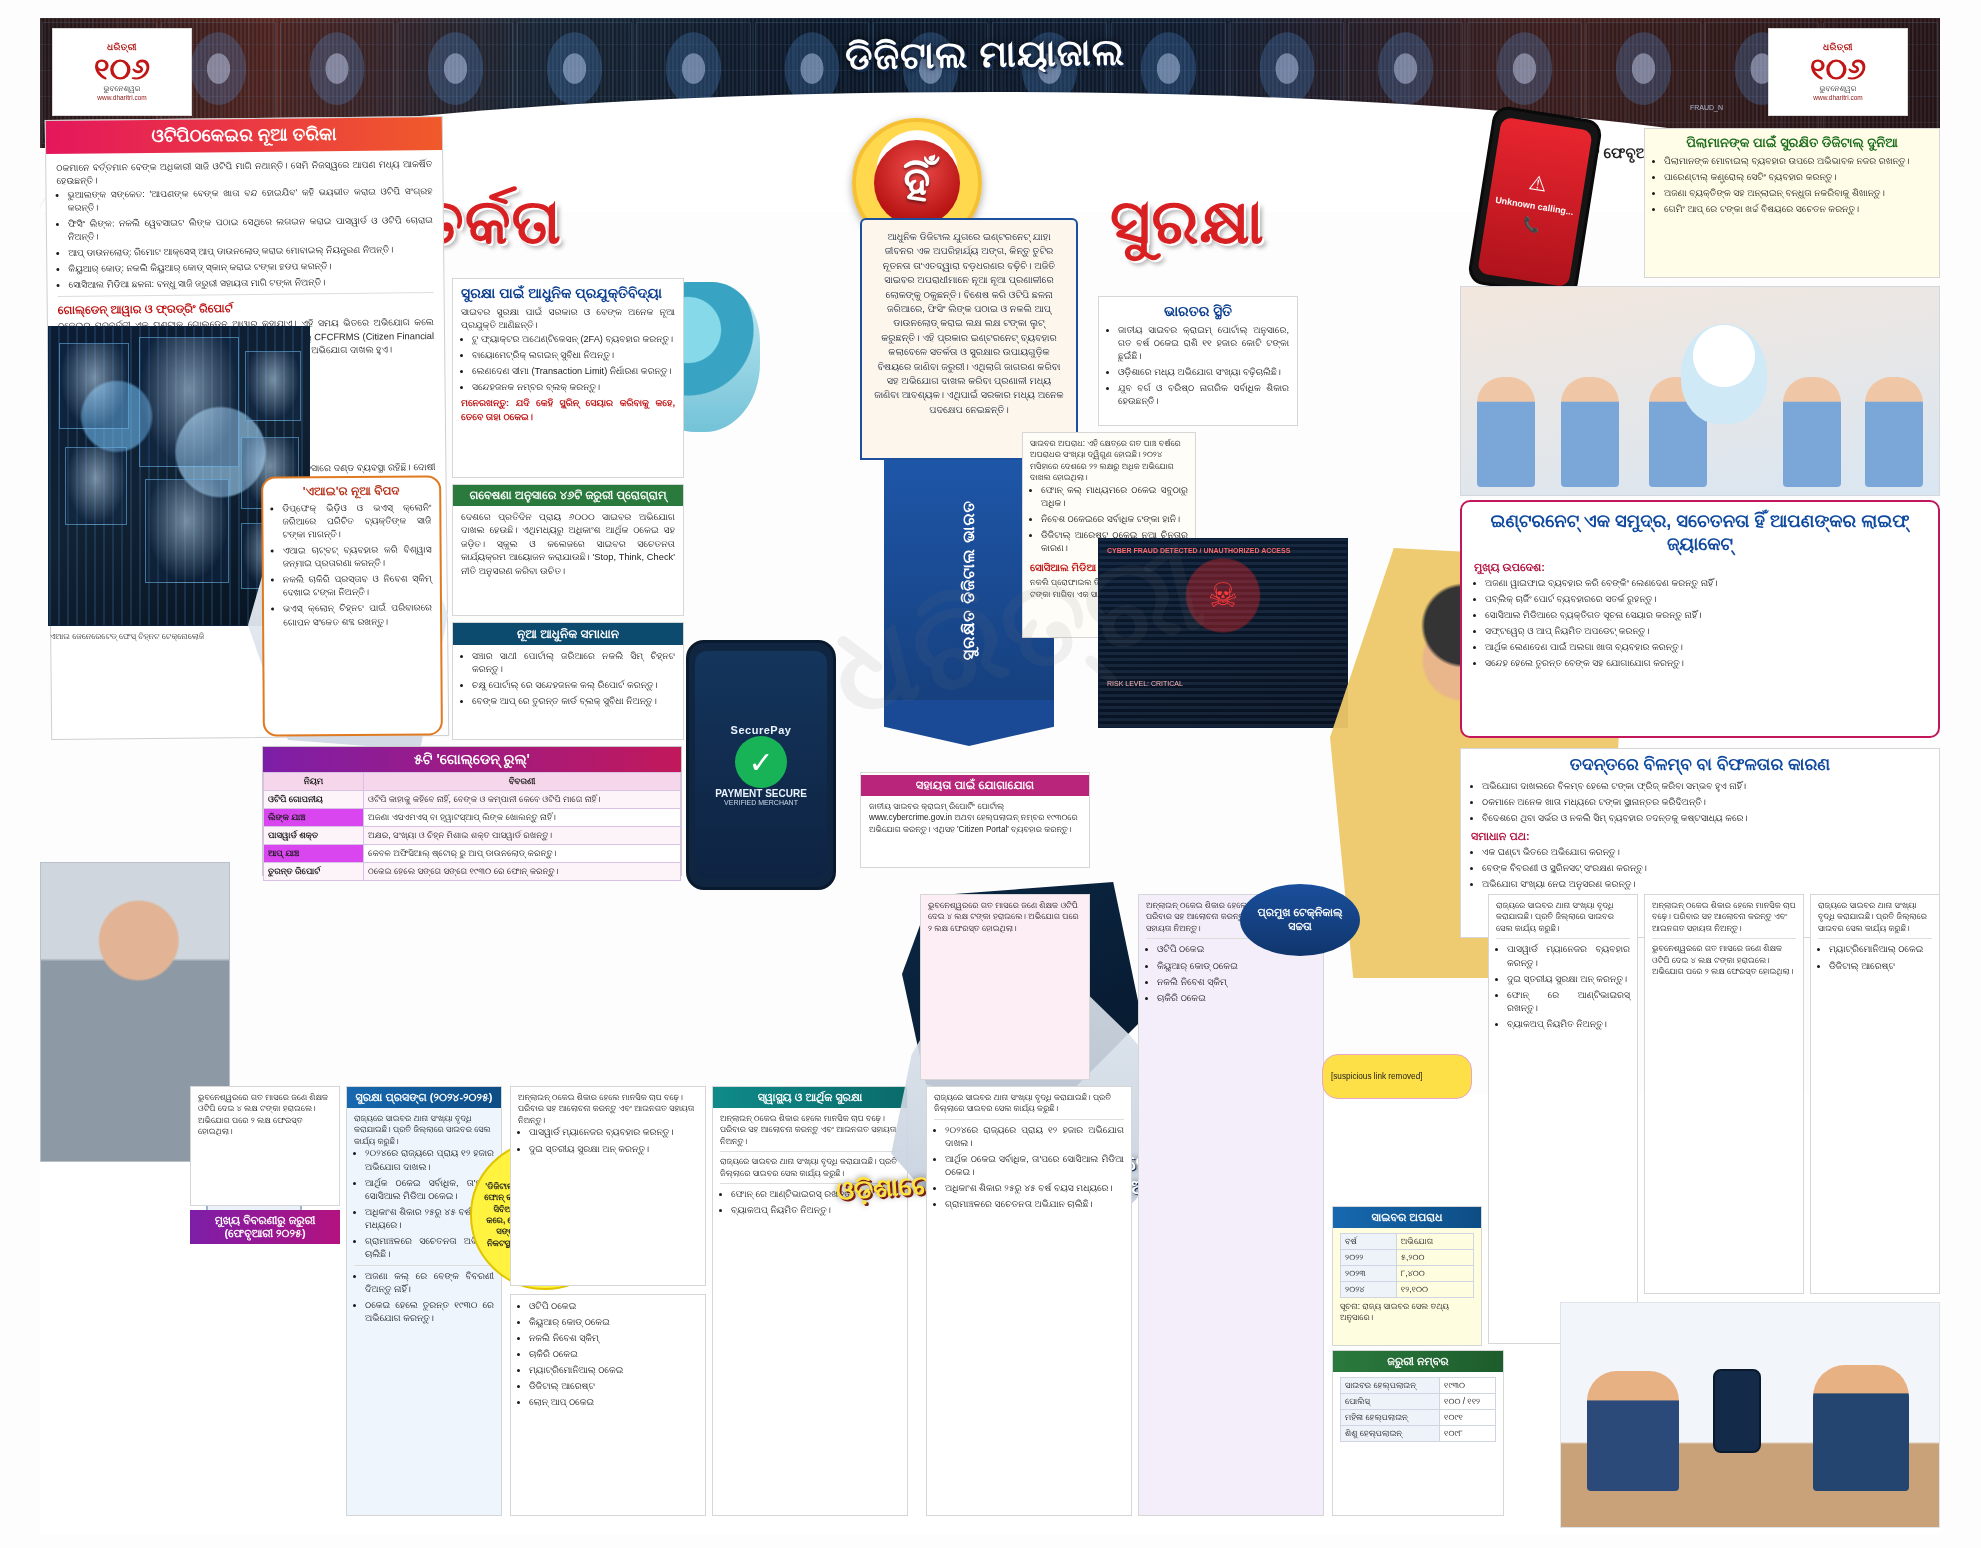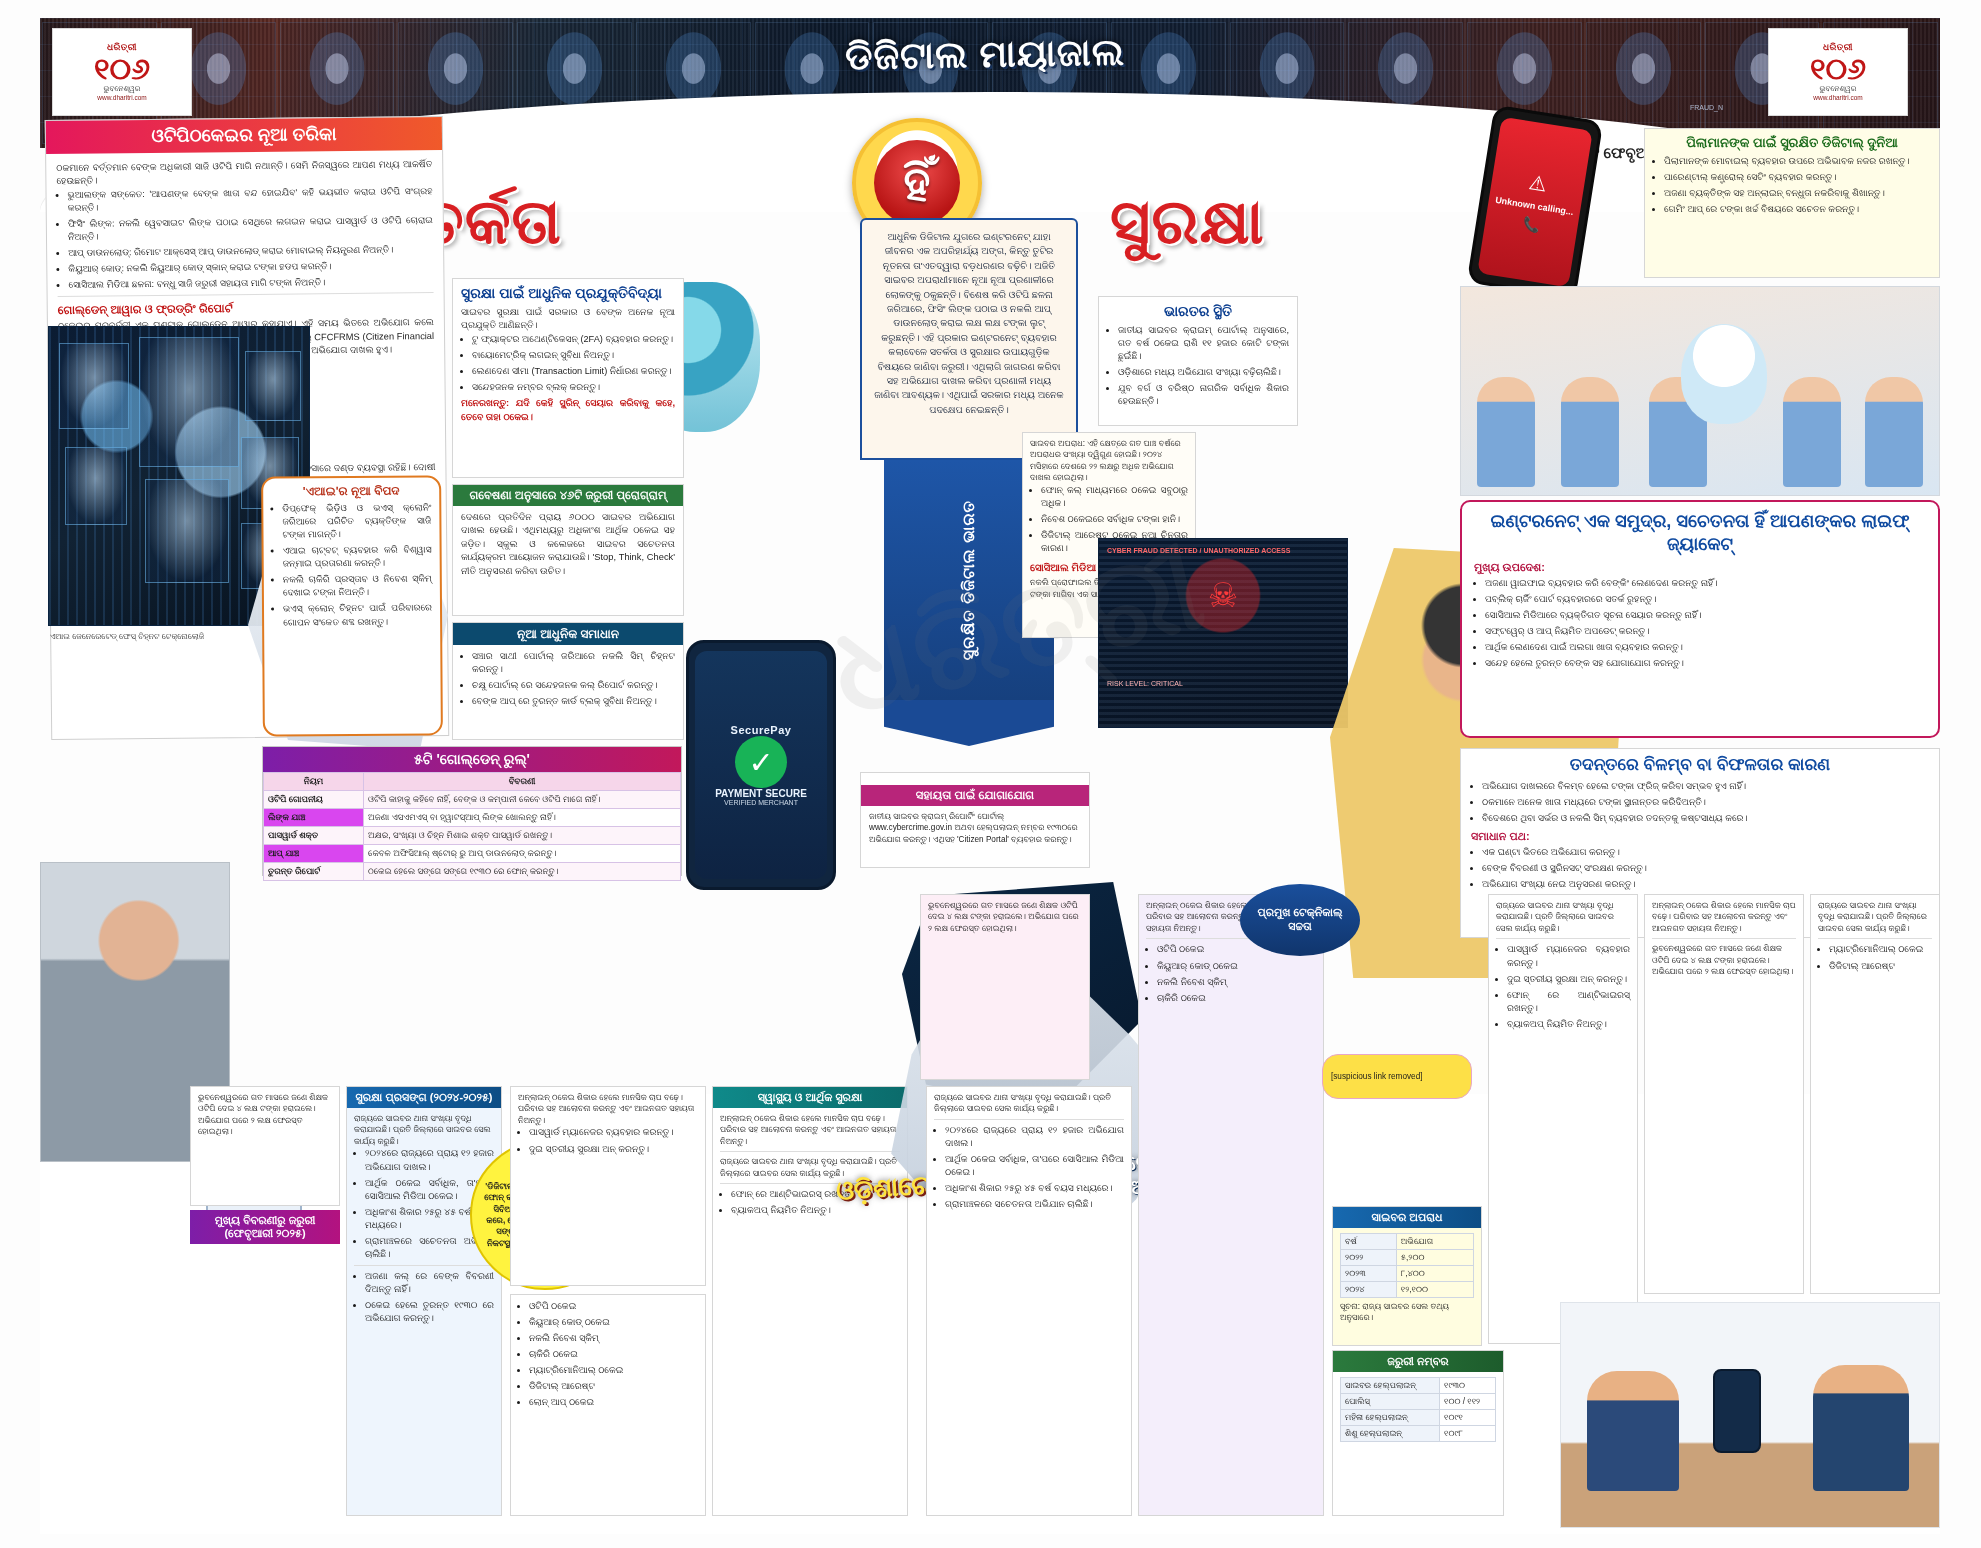--- a/index.html
+++ b/index.html
@@ -264,21 +264,21 @@
     clip-path:polygon(0 0,100% 0,100% 58%,50% 100%,0 58%);
   }
 
   
   .cyber-note {
     left:1022px; top:432px; width:174px; height:206px;
     border:1px solid #d6d6d6; padding:5px 7px; background:#fffdf7;
   }
   .consent {
     left:860px; top:772px; width:230px; height:96px;
-    border:1px solid #d6d6d6; padding:18px 8px;
+    border:1px solid #d6d6d6; padding:8px 8px;
   }
   .consent .h {
     font-size:11.5px; font-weight:bold; color:#fff; background:#b8257a;
     margin:-6px -8px 5px; padding:4px 6px; text-align:center;
   }
 
   
   .india {
     left:1098px; top:296px; width:200px; height:130px;
     border:1px solid #d6d6d6; padding:6px 8px;

